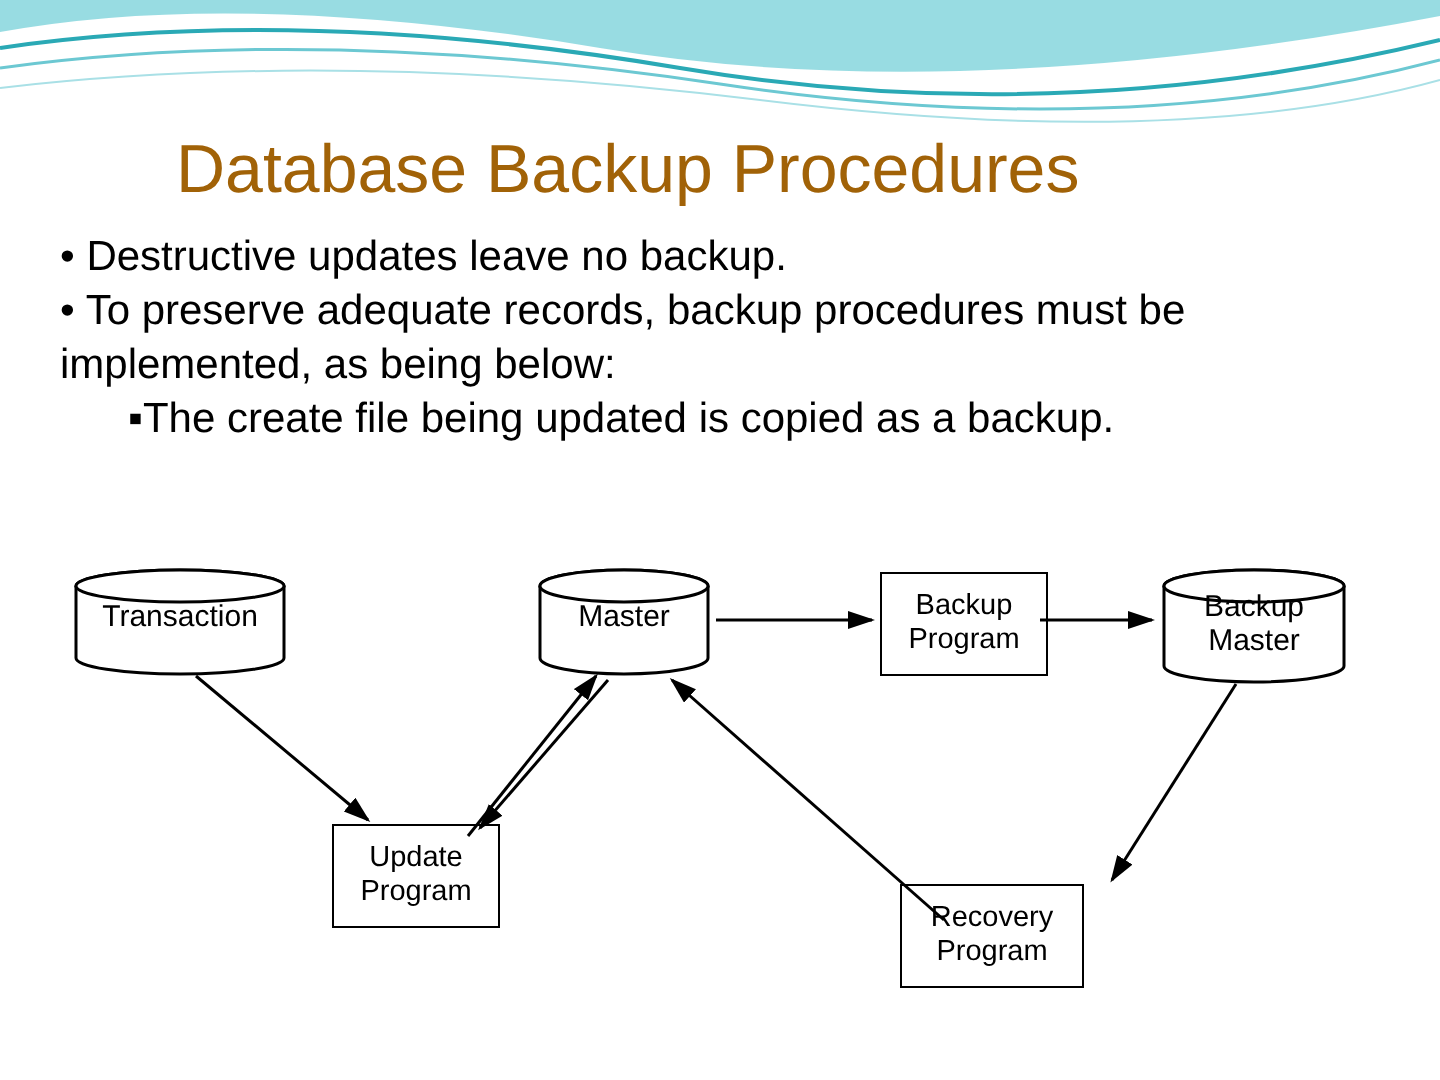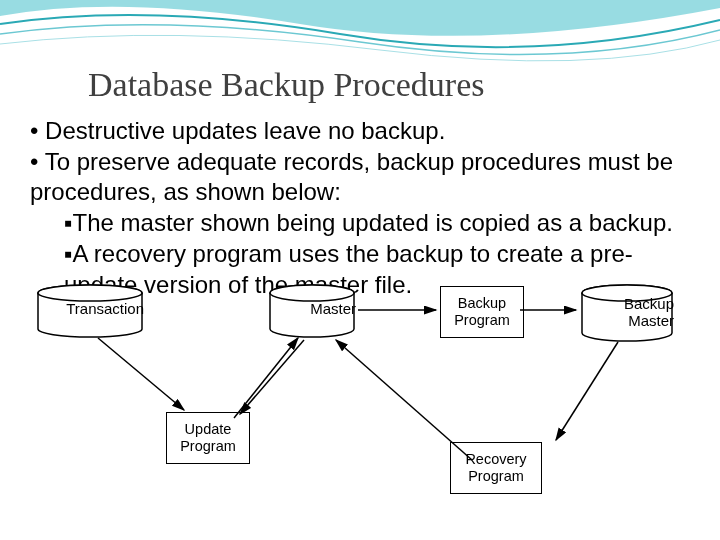--- a/index.html
+++ b/index.html
@@ -1,47 +1,46 @@
 <!DOCTYPE html>
 <html><head>
 <meta charset="utf-8">
 <style>
   html,body{margin:0;padding:0;width:720px;height:540px;background:#fff;font-family:Arial,Helvetica,sans-serif;color:#000;overflow:hidden}
   .slide{position:relative;width:720px;height:540px}
   
   .wave{position:absolute;top:0;left:0;width:720px;height:66px;pointer-events:none}
-  .title{position:absolute;left:88px;top:66px;font-family:Liberation Serif, serif;font-size:34px;color:#404040}
-  .body{position:absolute;left:30px;top:116px;width:660px;font-size:24px;line-height:1.28}
+  .title{position:absolute;left:88px;top:66px;font-family:Liberation Sans, sans-serif;font-size:34px;color:#a16207}
+  .body{position:absolute;left:30px;top:116px;width:660px;font-size:21px;line-height:1.28}
   .bullet{padding-left:0}
   .sub{padding-left:34px}
   .diagram{position:absolute;left:36px;top:284px;width:648px;height:220px}
   .cyl{position:absolute}
   .cyl svg{display:block}
-  .cyl .lbl{position:absolute;left:0;width:100%;text-align:right;font-size:15px;top:16px}
+  .cyl .lbl{position:absolute;left:0;width:100%;text-align:center;font-size:15px;top:16px}
   .rect{position:absolute;border:1.5px solid #000;background:#fff;display:flex;align-items:center;justify-content:center;text-align:center;font-size:14.5px;line-height:1.15;padding:4px}
   .arrows{position:absolute;left:0;top:0;width:648px;height:220px}
 </style>
 </head>
 <body>
 <div class="slide">
 
 <svg class="wave" viewBox="0 0 720 66">
   <path d="M0 16 Q120 -6 300 24 T720 8 L720 0 L0 0 Z" fill="#76d0d8" opacity="0.75"></path>
   <path d="M0 24 Q150 2 340 34 T720 20" fill="none" stroke="#2aa9b5" stroke-width="2"></path>
   <path d="M0 34 Q160 12 360 42 T720 30" fill="none" stroke="#6cc8d2" stroke-width="1.5"></path>
   <path d="M0 44 Q170 24 380 50 T720 40" fill="none" stroke="#a9e0e6" stroke-width="1"></path>
 </svg>
 
 <div class="title">Database Backup Procedures</div>
 
 <div class="body">
   <div class="bullet">• <span>Destructive updates leave no backup.</span></div>
-  <div class="bullet">• <span>To preserve adequate records, backup procedures must be procedures, as shown below:</span></div>
-  <div class="sub">▪<span>The master shown being updated is copied as a backup.</span></div>
-  <div class="sub">▪<span>A recovery program uses the backup to create a pre-update version of the master file.</span></div>
+  <div class="bullet">• <span>To preserve adequate records, backup procedures must be implemented, as being below:</span></div>
+  <div class="sub">▪<span>The create file being updated is copied as a backup.</span></div>
 </div>
 
 <div class="diagram">
 
   <div class="cyl" style="left:0px;top:0px;width:108px;height:54px">
     <svg width="108" height="54" viewBox="0 0 108 54">
       <ellipse cx="54" cy="9" rx="52" ry="8" fill="#fff" stroke="#000" stroke-width="1.5"></ellipse>
       <path d="M2 9 L2 45 A52 8 0 0 0 106 45 L106 9" fill="#fff" stroke="#000" stroke-width="1.5"></path>
       <ellipse cx="54" cy="9" rx="52" ry="8" fill="#fff" stroke="#000" stroke-width="1.5"></ellipse>
     </svg>

